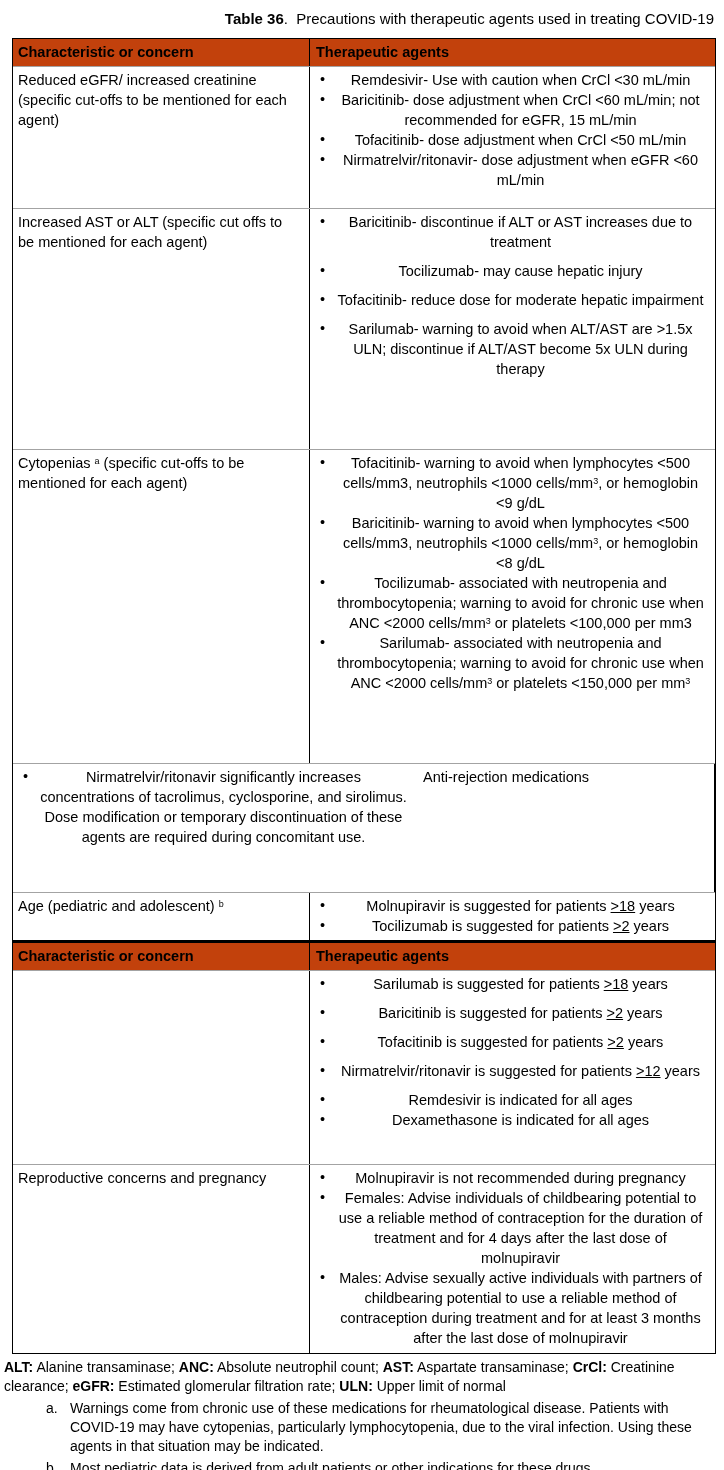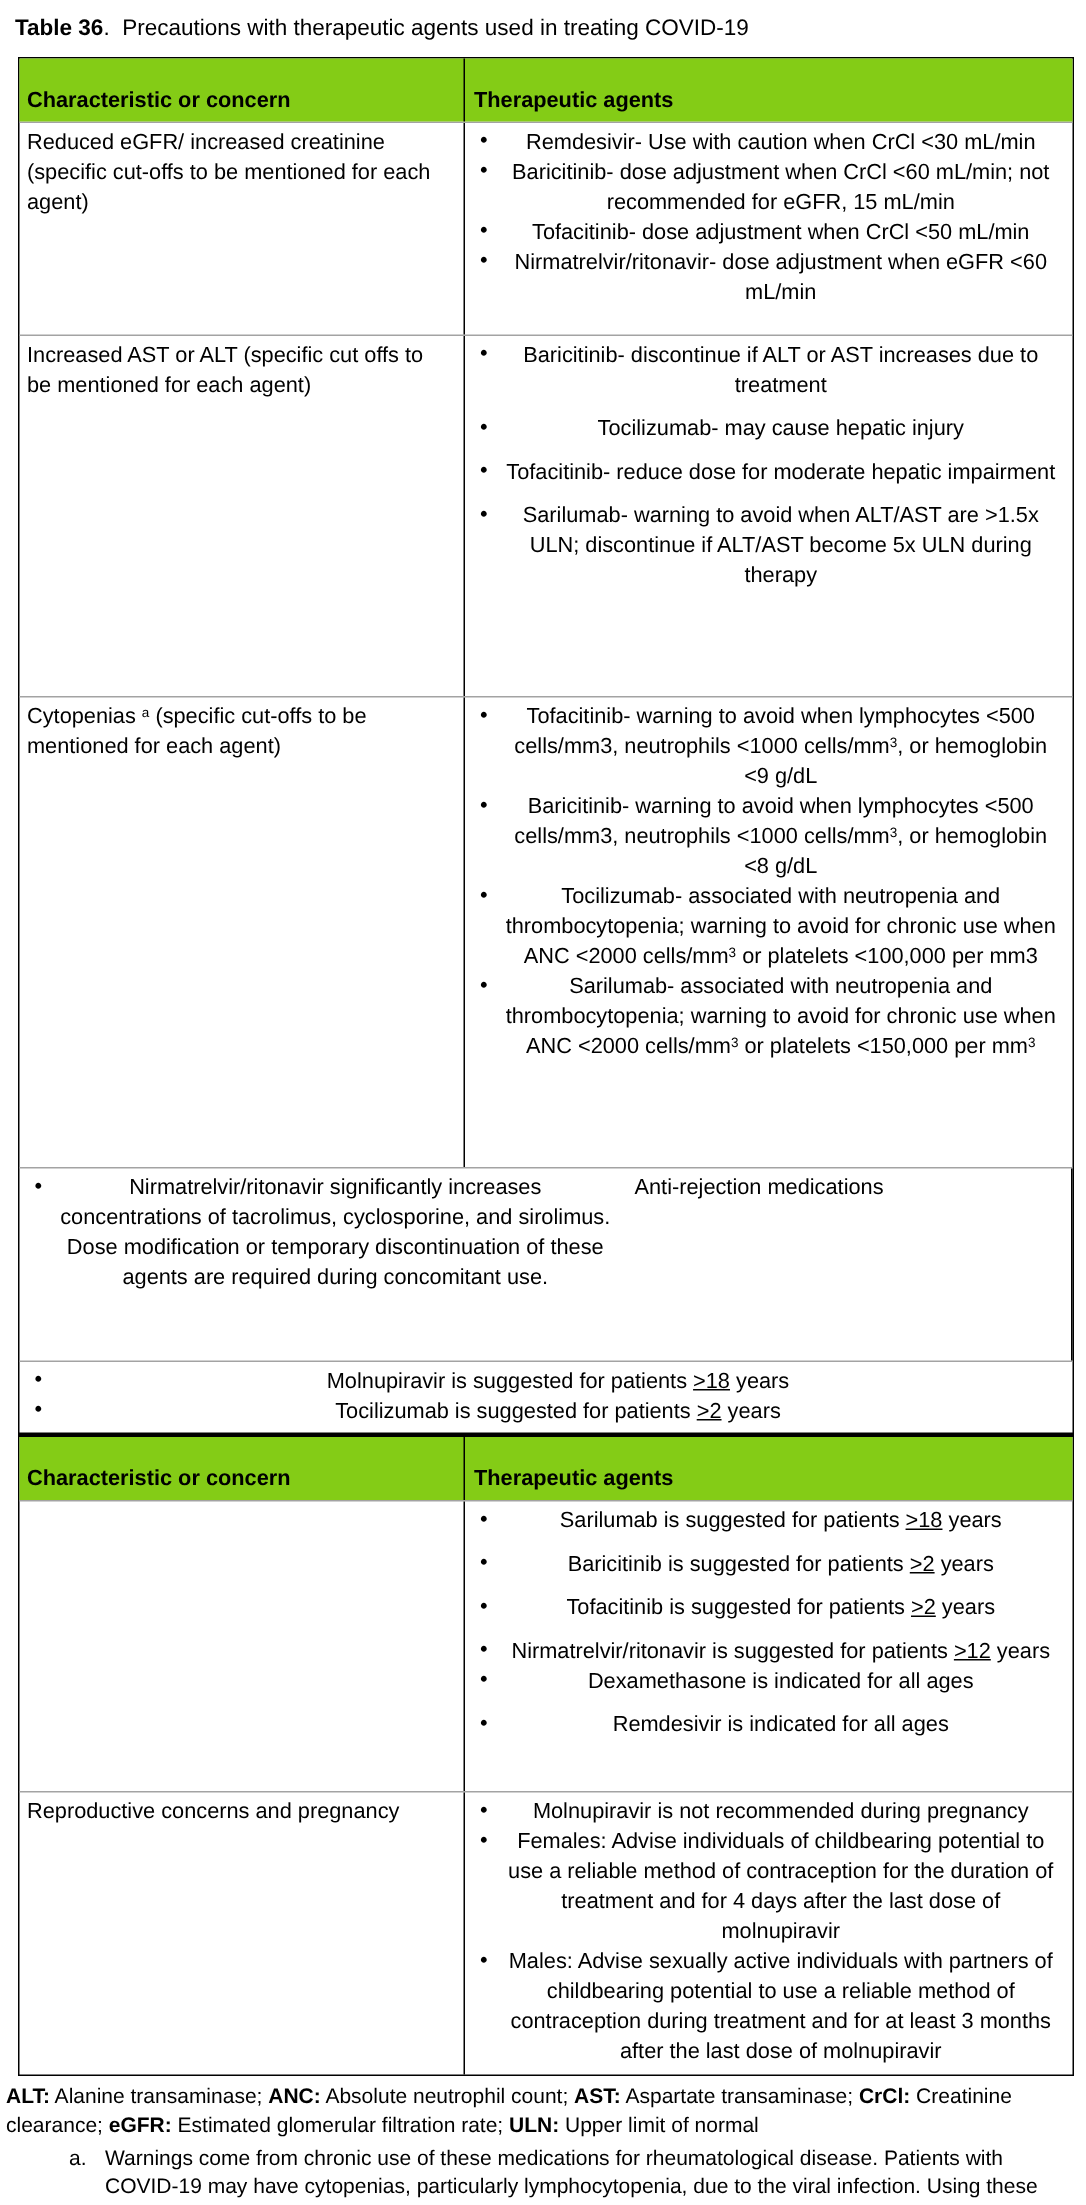--- a/index.html
+++ b/index.html
@@ -7,32 +7,32 @@
     position:relative; width:724px; height:1470px; overflow:hidden;
     background:#ffffff; color:#000000;
     font-family:"Liberation Sans","DejaVu Sans",sans-serif;
     font-size:14.5px; line-height:1.38;
   }
   
   .b { font-weight:bold; }
   .u { text-decoration:underline; }
   .s { font-size:0.62em; position:relative; top:-0.45em; }
 
-  .caption { padding:9px 10px 0 10px; font-size:15px; margin-bottom:8px; }
+  .caption { padding:9px 10px 0 10px; font-size:15px; margin-bottom:8px;text-align:right; }
 
   .tbl { margin:0 8px 0 12px; width:704px; box-sizing:border-box;
          border:1.5px solid #000; background:#fff; }
   .tbl2 { border-top:2.5px solid #000; }
   .row { display:flex; border-top:1px solid #a3a3a3; box-sizing:border-box; }
   .row:first-child { border-top:none; }
   .cell { box-sizing:border-box; }
   .cl { width:297px; flex:0 0 297px; border-right:1px solid #000;
         padding:3px 8px 4px 5px; }
   .cr { flex:1 1 auto; padding:3px 8px 4px 0; }
-  .head .cell { background:#84cc16; font-weight:bold; padding-top:18px; padding-bottom:4px; }
+  .head .cell { background:#c2410c; font-weight:bold; padding-top:3px; padding-bottom:4px; }
   .head .cr { padding-left:6px; }
 
   .bullet { position:relative; padding-left:24px;text-align:center; }
   .bullet .dot { position:absolute; left:10px; top:-1px; }
   .bullet .dot::before { content:"\2022"; }
   .gap { margin-top:9px; }
 
   .mh-142{min-height:142px} .mh-241{min-height:241px} .mh-314{min-height:314px}
   .mh-129{min-height:129px} .mh-47{min-height:47px}
   .mh-194{min-height:194px} .mh-189{min-height:189px}
@@ -90,20 +90,21 @@
     </div>
 
     <div class="row mh-129">
       <div class="cell cr">
         <div class="bullet"><span class="dot"></span><span>Nirmatrelvir/ritonavir significantly increases concentrations of tacrolimus, cyclosporine, and sirolimus. Dose modification or temporary discontinuation of these agents are required during concomitant use.</span></div>
       </div>
       <div class="cell cl">Anti-rejection medications</div>
     </div>
 
     <div class="row mh-47">
+      <div class="cell cl">Age (pediatric and adolescent) <span class="s">b</span></div>
       <div class="cell cr">
         <div class="bullet"><span class="dot"></span><span>Molnupiravir is suggested for patients <span class="u">&gt;18</span> years</span></div>
         <div class="bullet"><span class="dot"></span><span>Tocilizumab is suggested for patients <span class="u">&gt;2</span> years</span></div>
       </div>
     </div>
 
   </div>
 
   <div class="tbl tbl2">
 
@@ -112,22 +113,22 @@
       <div class="cell cr">Therapeutic agents</div>
     </div>
 
     <div class="row mh-194">
       <div class="cell cl"></div>
       <div class="cell cr">
         <div class="bullet"><span class="dot"></span><span>Sarilumab is suggested for patients <span class="u">&gt;18</span> years</span></div>
         <div class="bullet gap"><span class="dot"></span><span>Baricitinib is suggested for patients <span class="u">&gt;2</span> years</span></div>
         <div class="bullet gap"><span class="dot"></span><span>Tofacitinib is suggested for patients <span class="u">&gt;2</span> years</span></div>
         <div class="bullet gap"><span class="dot"></span><span>Nirmatrelvir/ritonavir is suggested for patients <span class="u">&gt;12</span> years</span></div>
+        <div class="bullet gap"><span class="dot"></span><span>Remdesivir is indicated for all ages</span></div>
         <div class="bullet"><span class="dot"></span><span>Dexamethasone is indicated for all ages</span></div>
-        <div class="bullet gap"><span class="dot"></span><span>Remdesivir is indicated for all ages</span></div>
       </div>
     </div>
 
     <div class="row mh-189">
       <div class="cell cl">Reproductive concerns and pregnancy</div>
       <div class="cell cr">
         <div class="bullet"><span class="dot"></span><span>Molnupiravir is not recommended during pregnancy</span></div>
         <div class="bullet"><span class="dot"></span><span>Females: Advise individuals of childbearing potential to use a reliable method of contraception for the duration of treatment and for 4 days after the last dose of molnupiravir</span></div>
         <div class="bullet"><span class="dot"></span><span>Males: Advise sexually active individuals with partners of childbearing potential to use a reliable method of contraception during treatment and for at least 3 months after the last dose of molnupiravir</span></div>
       </div>

